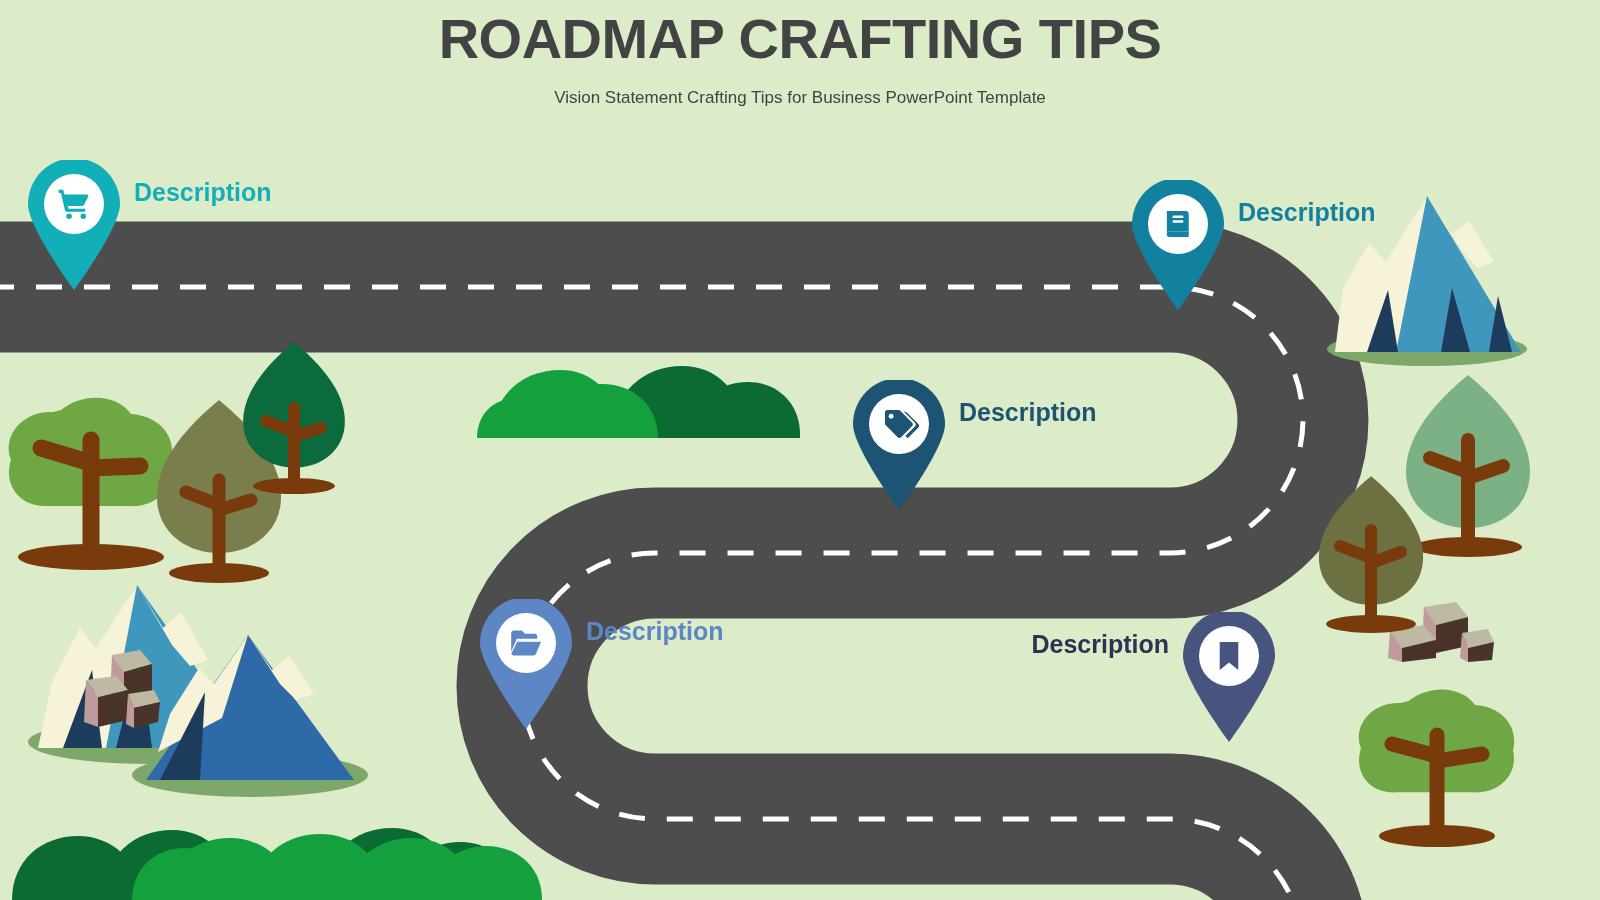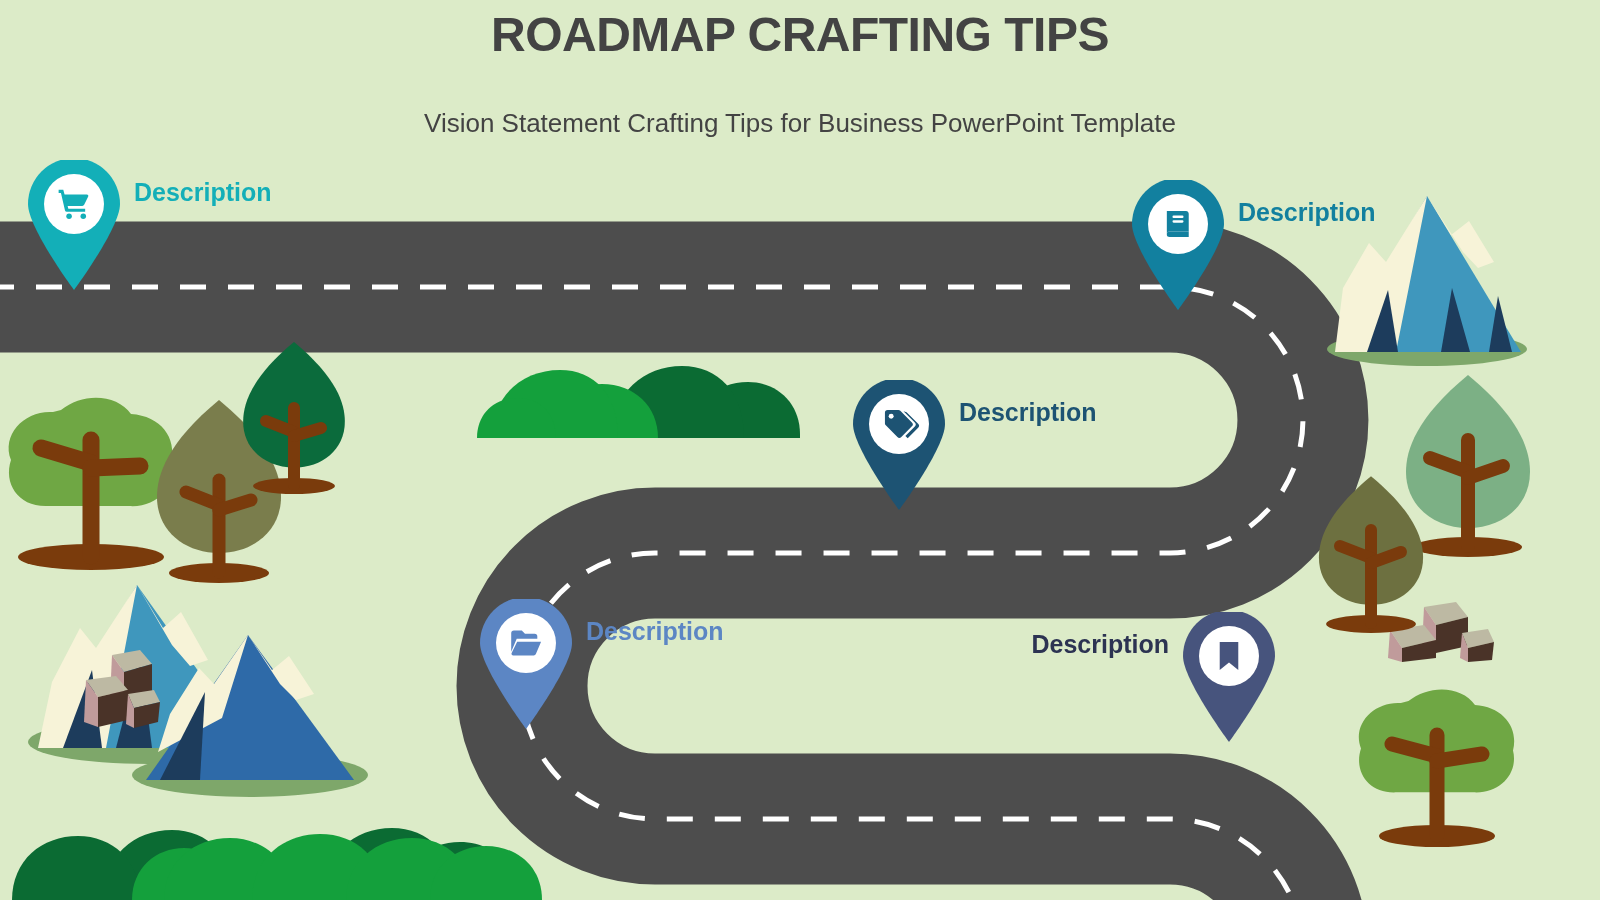--- a/index.html
+++ b/index.html
@@ -24,33 +24,32 @@
   .hdr {
     position: absolute;
     left: 0;
     width: 1600px;
     text-align: center;
     z-index: 40;
     pointer-events: none;
   }
   #title {
     top: 8px;
-    font-size: 48px;
+    font-size: 56px;
     font-weight: bold;
     letter-spacing: -0.5px;
     color: #434343;
     line-height: 1.12;
   }
   #subtitle {
     top: 88px;
-    font-size: 26px;
+    font-size: 17px;
     font-weight: normal;
     color: #434343;
     line-height: 1.2;
-    margin-top: 20px;
   }
   .pin {
     position: absolute;
     z-index: 30;
     width: 0;
     height: 0;
   }
   .pin-shape {
     position: absolute;
     left: -50px;

